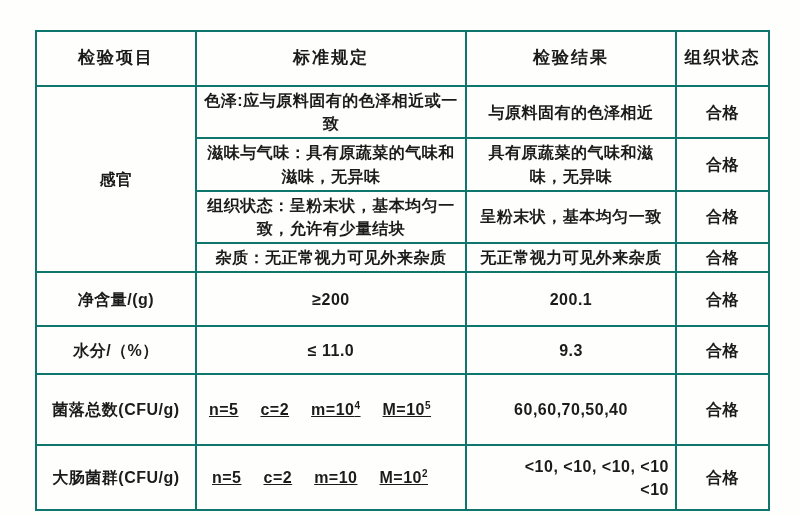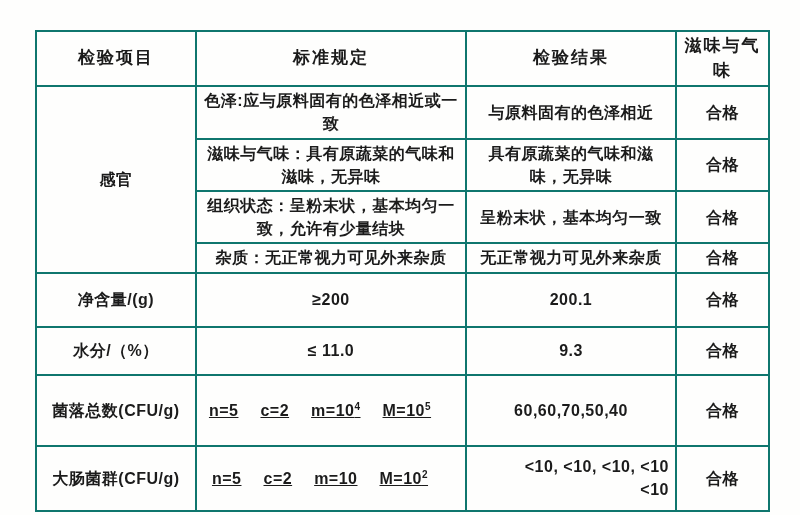--- a/index.html
+++ b/index.html
@@ -83,21 +83,21 @@
       <col style="width:160px">
       <col style="width:270px">
       <col style="width:210px">
       <col style="width:93px">
     </colgroup>
     <thead>
       <tr class="r-head">
         <th>检验项目</th>
         <th>标准规定</th>
         <th>检验结果</th>
-        <th>滋味与气味</th>
+        <th>组织状态</th>
       </tr>
     </thead>
     <tbody>
       <tr class="r-s0">
         <td class="c-item" rowspan="4">感官</td>
         <td class="left">色泽:应与原料固有的色泽相近或一致</td>
         <td class="c-res">与原料固有的色泽相近</td>
         <td>合格</td>
       </tr>
       <tr class="r-s1">

